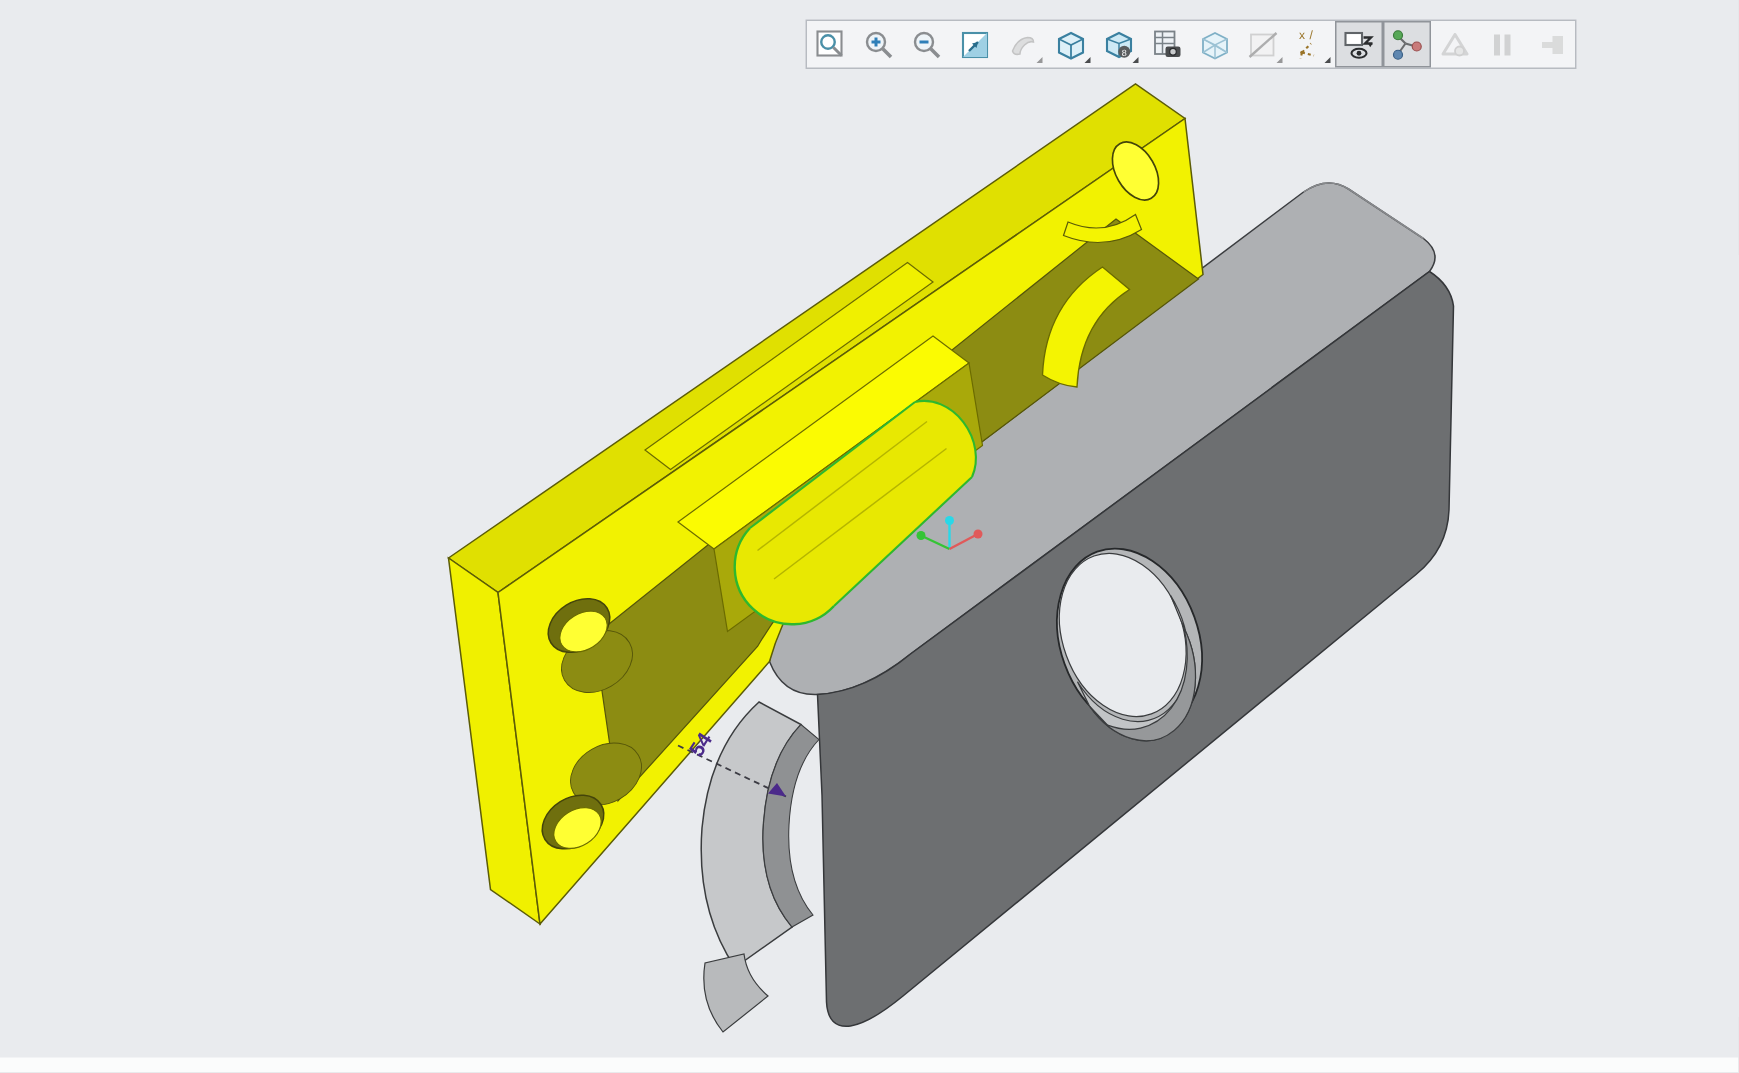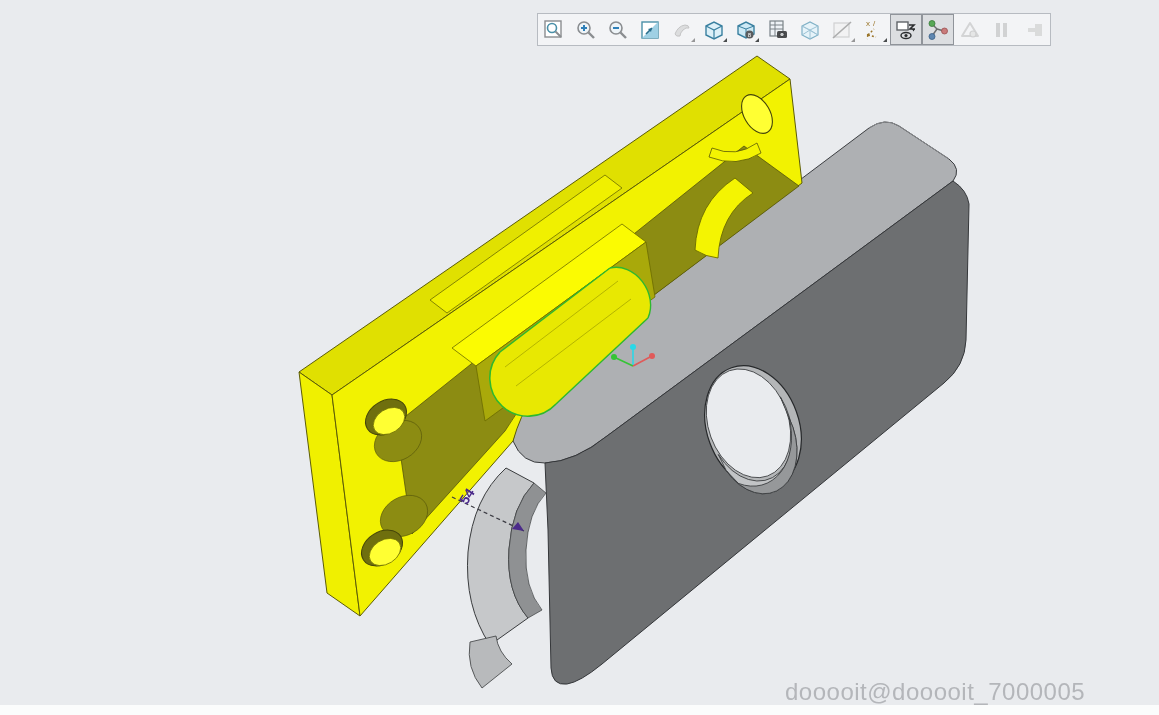--- a/index.html
+++ b/index.html
@@ -267,16 +267,15 @@
     </button>
 
     <button class="tb-btn disabled">
       <svg width="24" height="24" viewBox="0 0 24 24">
         <path d="M13,6 L20,6 L20,18 L13,18 L13,14 L6,14 L6,10 L13,10 Z" fill="#c4c6c8"></path>
       </svg>
     </button>
 
   </div>
 
-  <div class="watermark">dooooit@dooooit_7000005</div>
 
   <div class="bottom-strip"></div>
 </div>
 
 </body></html>

